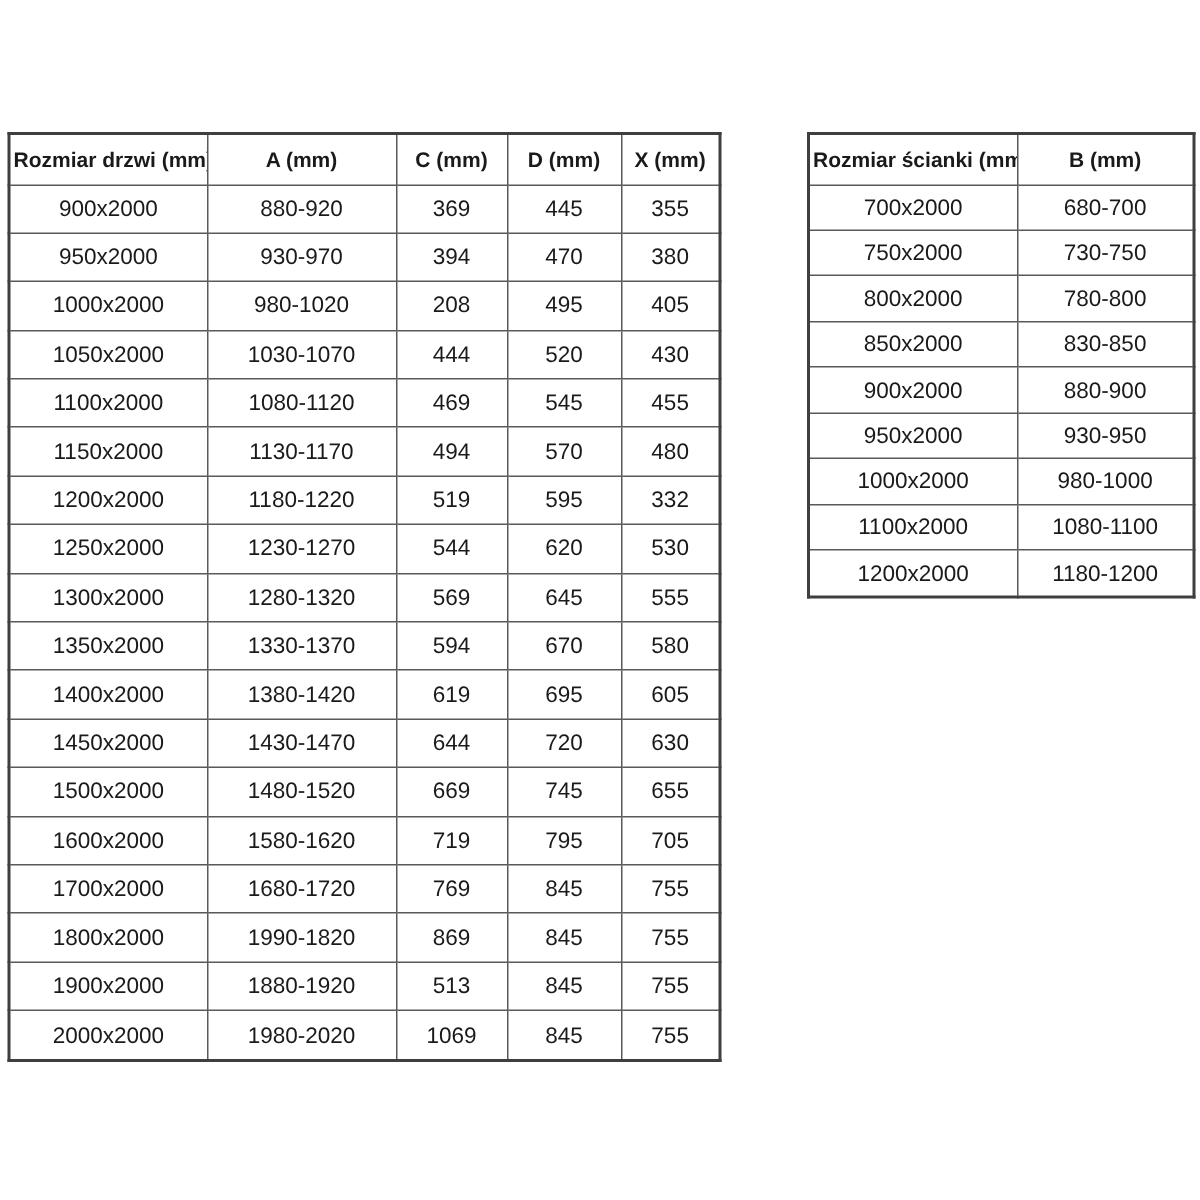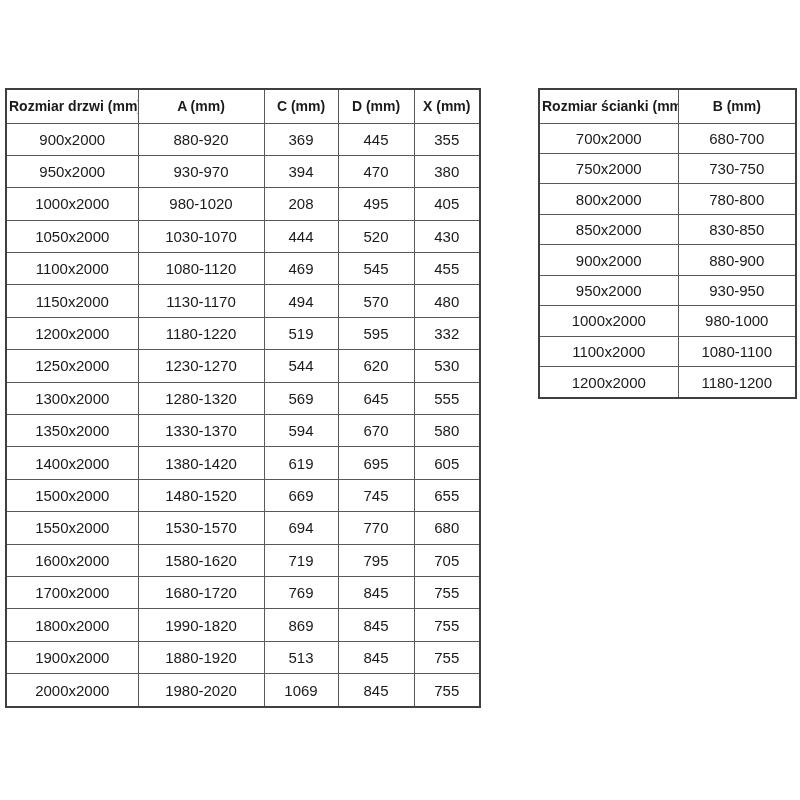--- a/index.html
+++ b/index.html
@@ -146,32 +146,32 @@
         <td>580</td>
       </tr>
       <tr>
         <td>1400x2000</td>
         <td>1380-1420</td>
         <td>619</td>
         <td>695</td>
         <td>605</td>
       </tr>
       <tr>
+        <td>1450x2000</td>
+        <td>1430-1470</td>
+        <td>644</td>
+        <td>720</td>
+        <td>630</td>
+      </tr>
+      <tr>
         <td>1500x2000</td>
         <td>1480-1520</td>
         <td>669</td>
         <td>745</td>
         <td>655</td>
-      </tr>
-      <tr>
-        <td>1550x2000</td>
-        <td>1530-1570</td>
-        <td>694</td>
-        <td>770</td>
-        <td>680</td>
       </tr>
       <tr>
         <td>1600x2000</td>
         <td>1580-1620</td>
         <td>719</td>
         <td>795</td>
         <td>705</td>
       </tr>
       <tr>
         <td>1700x2000</td>

